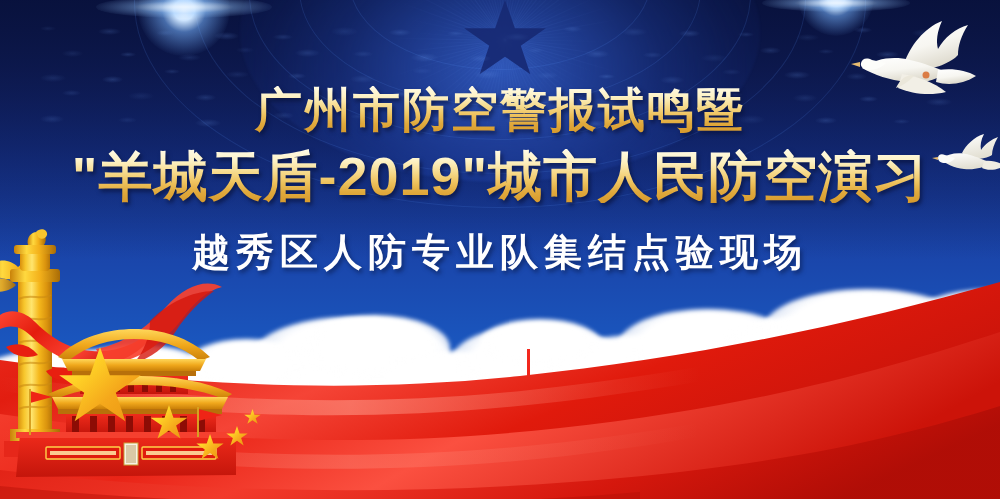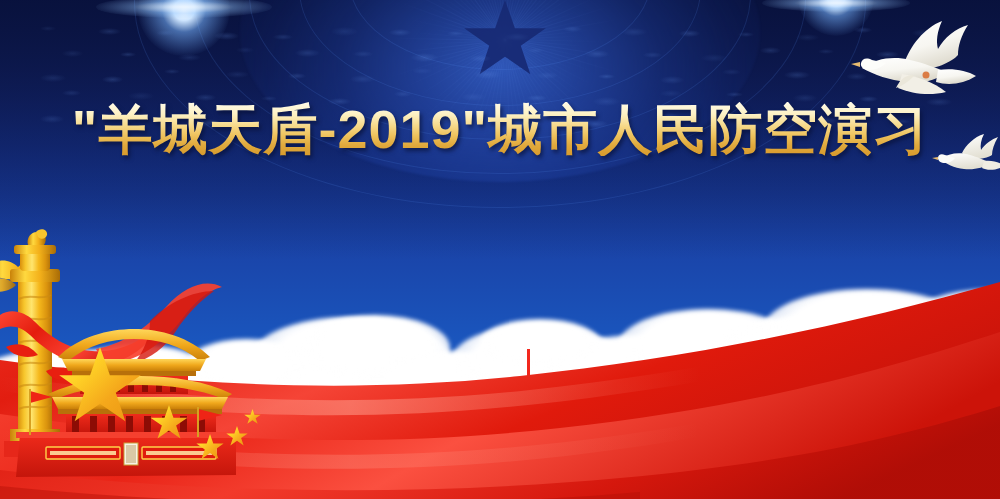--- a/index.html
+++ b/index.html
@@ -422,21 +422,23 @@
       </defs>
       <path d="M30 20 C34 12 42 4 52 1 C49 7 48 12 49 17 C53 11 60 6 66 4 C62 11 60 17 60 22 C54 26 42 27 34 25 Z" fill="url(#dg2)"></path>
       <path d="M8 26 C17 20 28 19 38 22 C45 24 53 27 58 30 C52 35 42 37 32 36 C22 35 14 31 8 26 Z" fill="url(#dg2)"></path>
       <path d="M13 22 C9 20 6 22 6 25 C6 28 9 30 13 30 C17 30 21 28 23 25 Z" fill="#fdfdfa"></path>
       <path d="M6 24 L0 25 L6 27 Z" fill="#e8bb70"></path>
       <path d="M52 28 C60 27 68 29 72 33 C65 37 56 38 50 35 Z" fill="#f0ede2"></path>
     </svg>
   </div>
 
   <div class="titles">
+    <div class="title-line" id="title-1">广州市防空警报试鸣暨</div>
     <div class="title-line" id="title-2">"羊城天盾-2019"城市人民防空演习</div>
+    <div id="subtitle">越秀区人防专业队集结点验现场</div>
   </div>
 
   <div class="clouds">
     <div class="cloud" style="left:-40px;  bottom:74px;  width:210px; height:76px;"></div>
     <div class="cloud" style="left:64px;   bottom:92px;  width:150px; height:62px;"></div>
     <div class="cloud" style="left:130px;  bottom:70px;  width:190px; height:68px;"></div>
     <div class="cloud" style="left:250px;  bottom:96px;  width:200px; height:86px;"></div>
     <div class="cloud" style="left:300px;  bottom:118px; width:150px; height:66px;"></div>
     <div class="cloud" style="left:362px;  bottom:76px;  width:180px; height:72px;"></div>
     <div class="cloud" style="left:452px;  bottom:104px; width:170px; height:70px;"></div>

